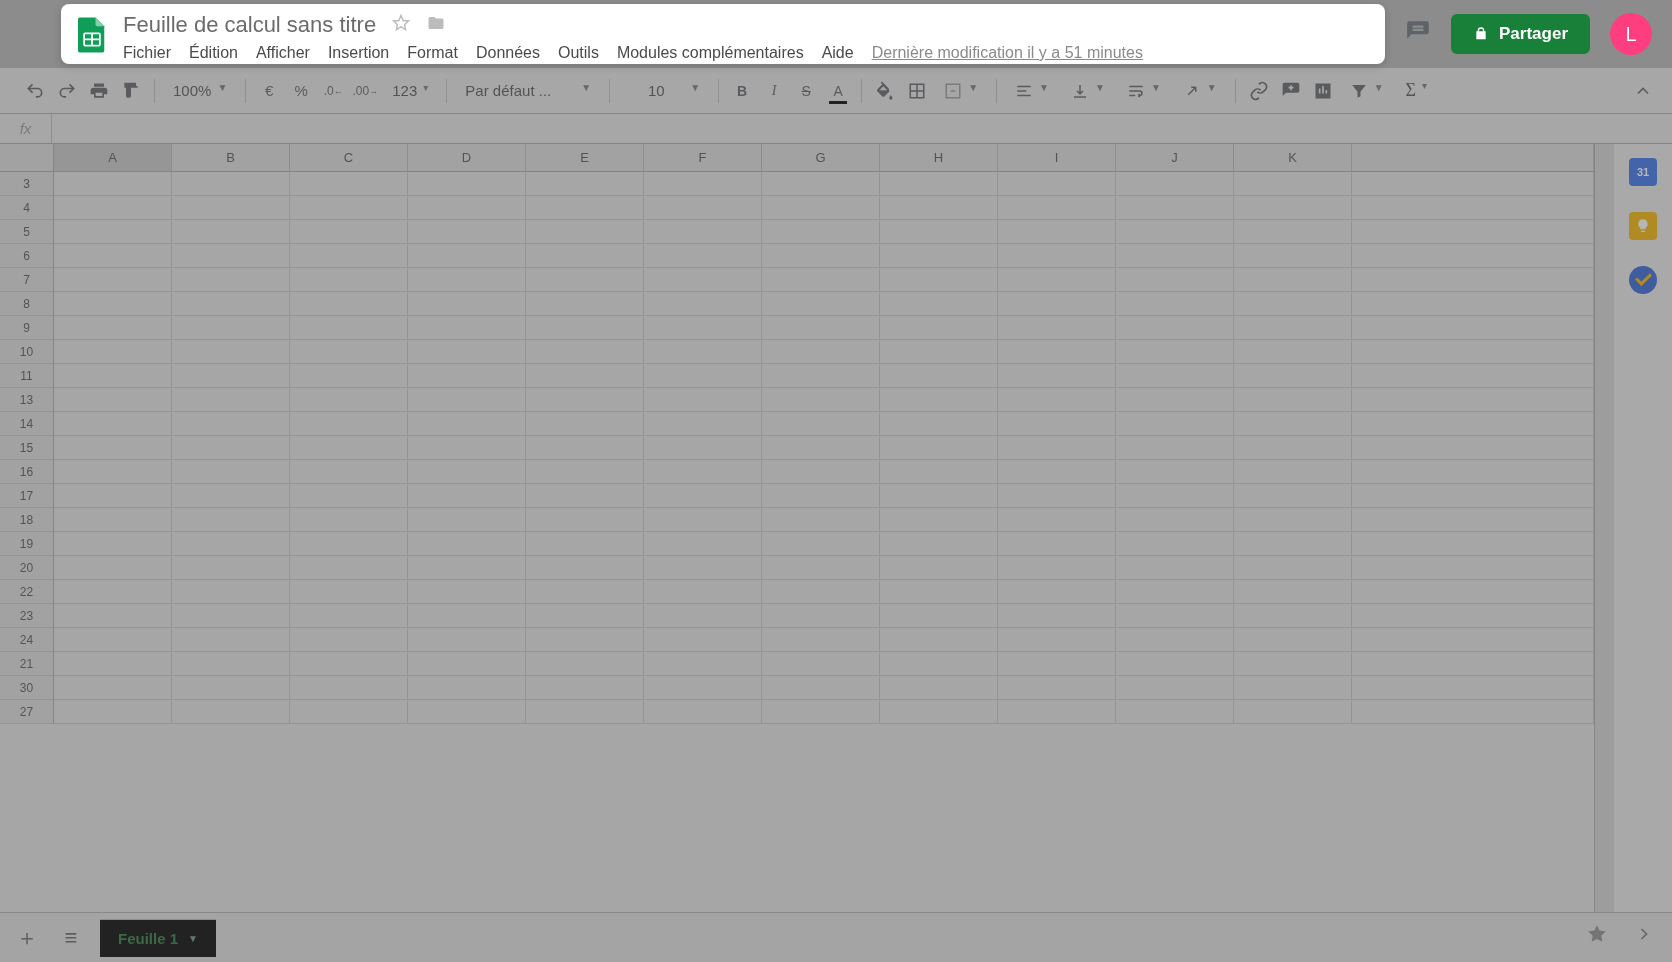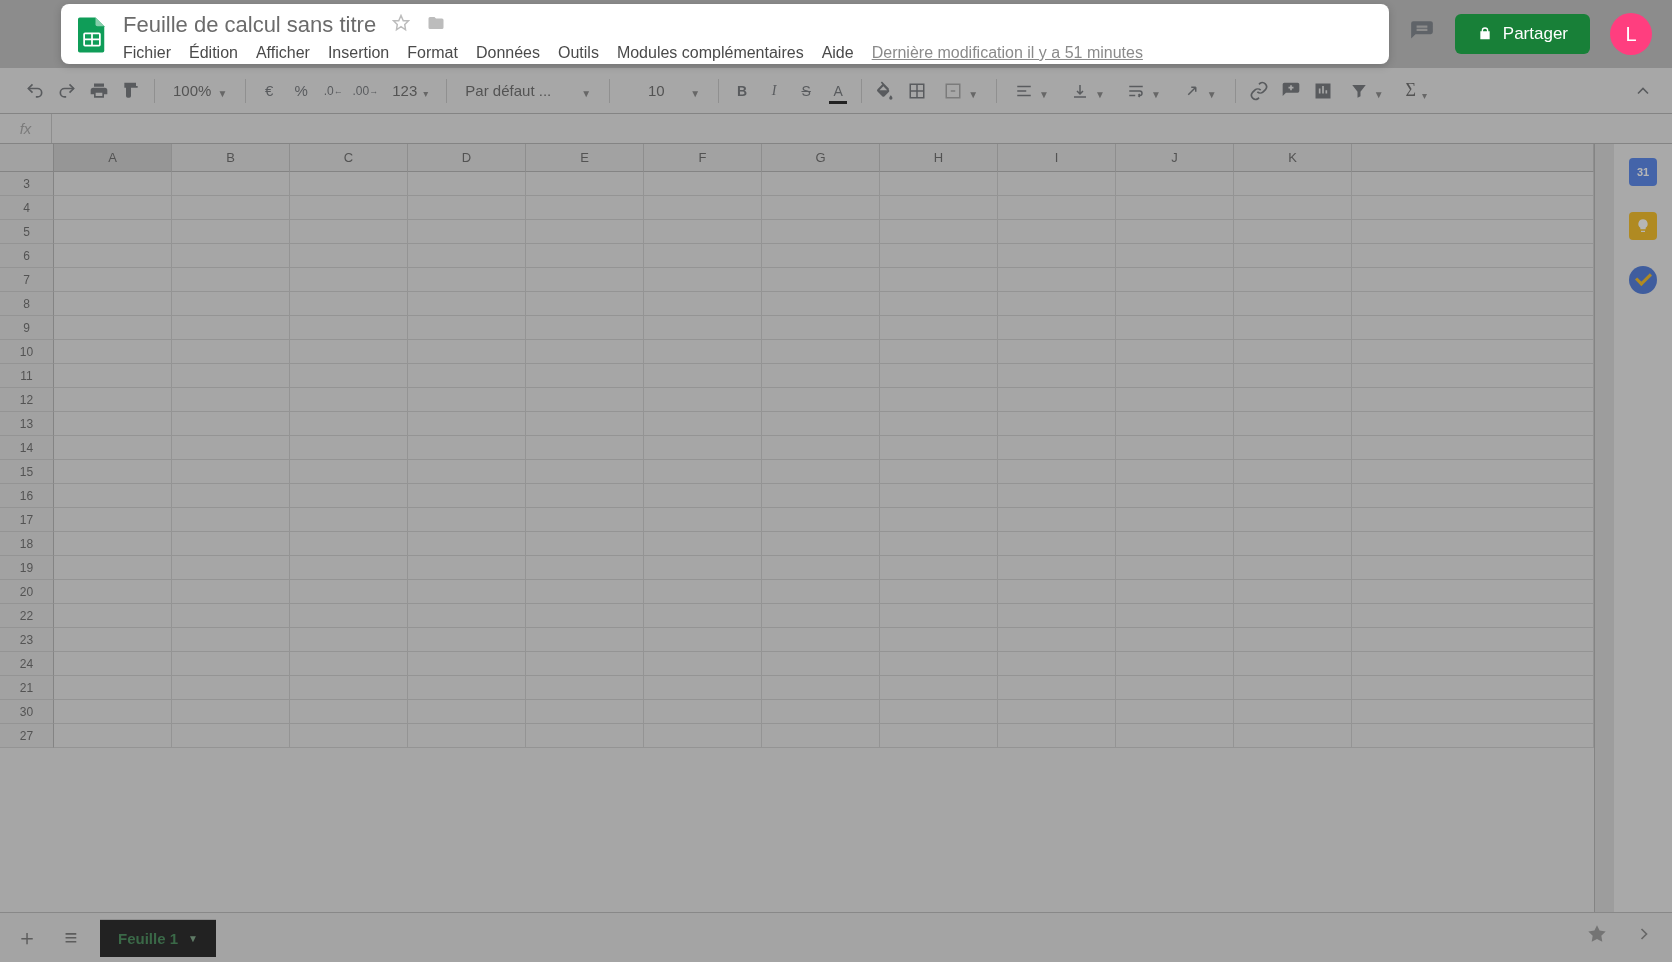--- a/index.html
+++ b/index.html
@@ -13,32 +13,32 @@
 .doc-block { display: flex; flex-direction: column; flex: 1; }
 .doc-top { display: flex; align-items: center; gap: 16px; }
 .doc-title { font-size: 22px; color: #6b6b6b; padding: 2px 0; }
 .star-icon, .folder-icon { color: #b8b8b8; font-size: 18px; }
 .menu-bar { display: flex; gap: 18px; font-size: 16px; color: #4a4a4a; margin-top: 4px; }
 .menu-bar span { cursor: default; }
 .menu-bar .last-mod { color: #8a8a8a; text-decoration: underline; }
 
 .title-right { display: flex; align-items: center; gap: 20px; margin-left: 20px; }
 .comment-btn svg { width: 26px; height: 26px; }
-.share-btn { display: inline-flex; align-items: center; gap: 10px; background: #188038; color: #fff; font-weight: 400; font-size: 17px; border-radius: 6px; padding: 10px 22px; cursor: pointer; }
+.share-btn { display: inline-flex; align-items: center; gap: 10px; background: #188038; color: #fff; font-weight: 700; font-size: 17px; border-radius: 6px; padding: 10px 22px; cursor: pointer; }
 .share-btn svg { width: 16px; height: 16px; }
 .avatar { width: 42px; height: 42px; border-radius: 50%; background: #ff3e7f; color: #fff; display: flex; align-items: center; justify-content: center; font-size: 20px; font-weight: 500; }
 
 
 .title-row, .share-btn, .avatar, .comment-btn { position: relative; z-index: 60; }
 
 
 .toolbar-wrap { position: relative; z-index: 10; height: 46px; display: flex; align-items: center; padding: 0 18px 0 24px; border-bottom: 1px solid #a9a9a9; background: #e6e6e6; gap: 4px; font-size: 14px; color: #555; }
 .tb-ico { width: 22px; height: 22px; display: inline-flex; align-items: center; justify-content: center; color: #5f6368; }
 .tb-sep { width: 1px; height: 24px; background: #bdbdbd; margin: 0 8px; }
-.tb-drop { display: inline-flex; align-items: flex-end; gap: 6px; padding: 0 6px; }
+.tb-drop { display: inline-flex; align-items: flex-start; gap: 6px; padding: 0 6px; }
 .tb-drop .arrow { font-size: 10px; color: #777; }
 .tb-txt { font-size: 15px; }
 .font-box { width: 110px; overflow: hidden; white-space: nowrap; text-overflow: ellipsis; }
 .size-box { width: 56px; text-align: center; }
 .text-color { position: relative; }
 .text-color::after { content:""; position:absolute; left:2px; right:2px; bottom:-2px; height:3px; background:#000; }
 .toolbar-right { margin-left: auto; }
 
 
 .fx-bar { position: relative; z-index: 10; height: 30px; display: flex; align-items: center; border-bottom: 1px solid #aaa; background: #e6e6e6; }
@@ -434,35 +434,20 @@
           <div class="cell"></div>
           <div class="cell"></div>
           <div class="cell"></div>
           <div class="cell"></div>
           <div class="cell"></div>
           <div class="cell"></div>
           <div class="cell"></div>
           <div class="cell" style="flex: 1 1 0%;"></div>
         </div>
         <div class="row">
-          <div class="row-h">12</div>
-          <div class="cell"></div>
-          <div class="cell"></div>
-          <div class="cell"></div>
-          <div class="cell"></div>
-          <div class="cell"></div>
-          <div class="cell"></div>
-          <div class="cell"></div>
-          <div class="cell"></div>
-          <div class="cell"></div>
-          <div class="cell"></div>
-          <div class="cell"></div>
-          <div class="cell" style="flex: 1 1 0%;"></div>
-        </div>
-        <div class="row">
           <div class="row-h">13</div>
           <div class="cell"></div>
           <div class="cell"></div>
           <div class="cell"></div>
           <div class="cell"></div>
           <div class="cell"></div>
           <div class="cell"></div>
           <div class="cell"></div>
           <div class="cell"></div>
           <div class="cell"></div>

